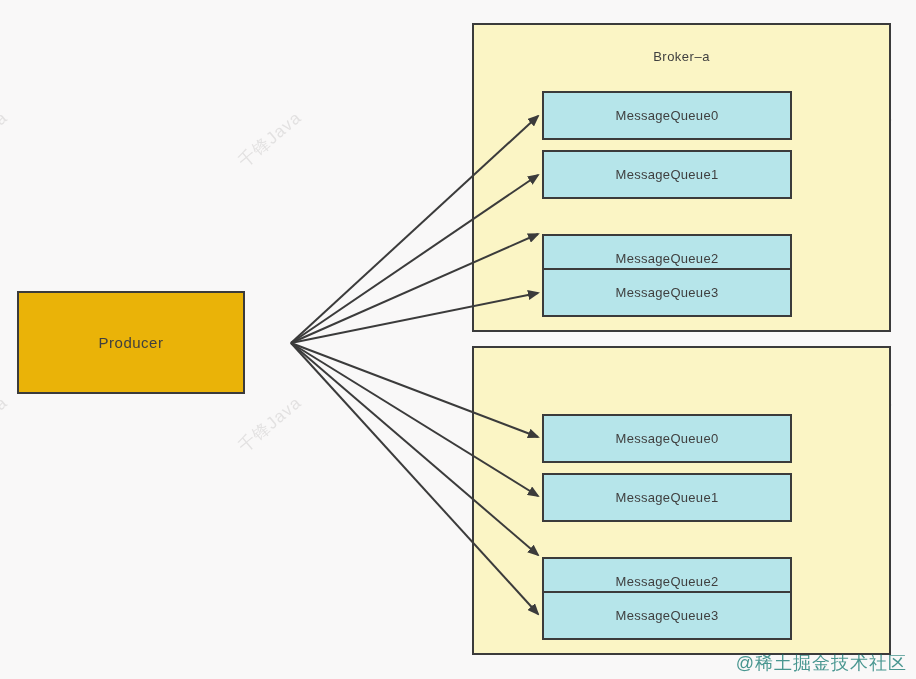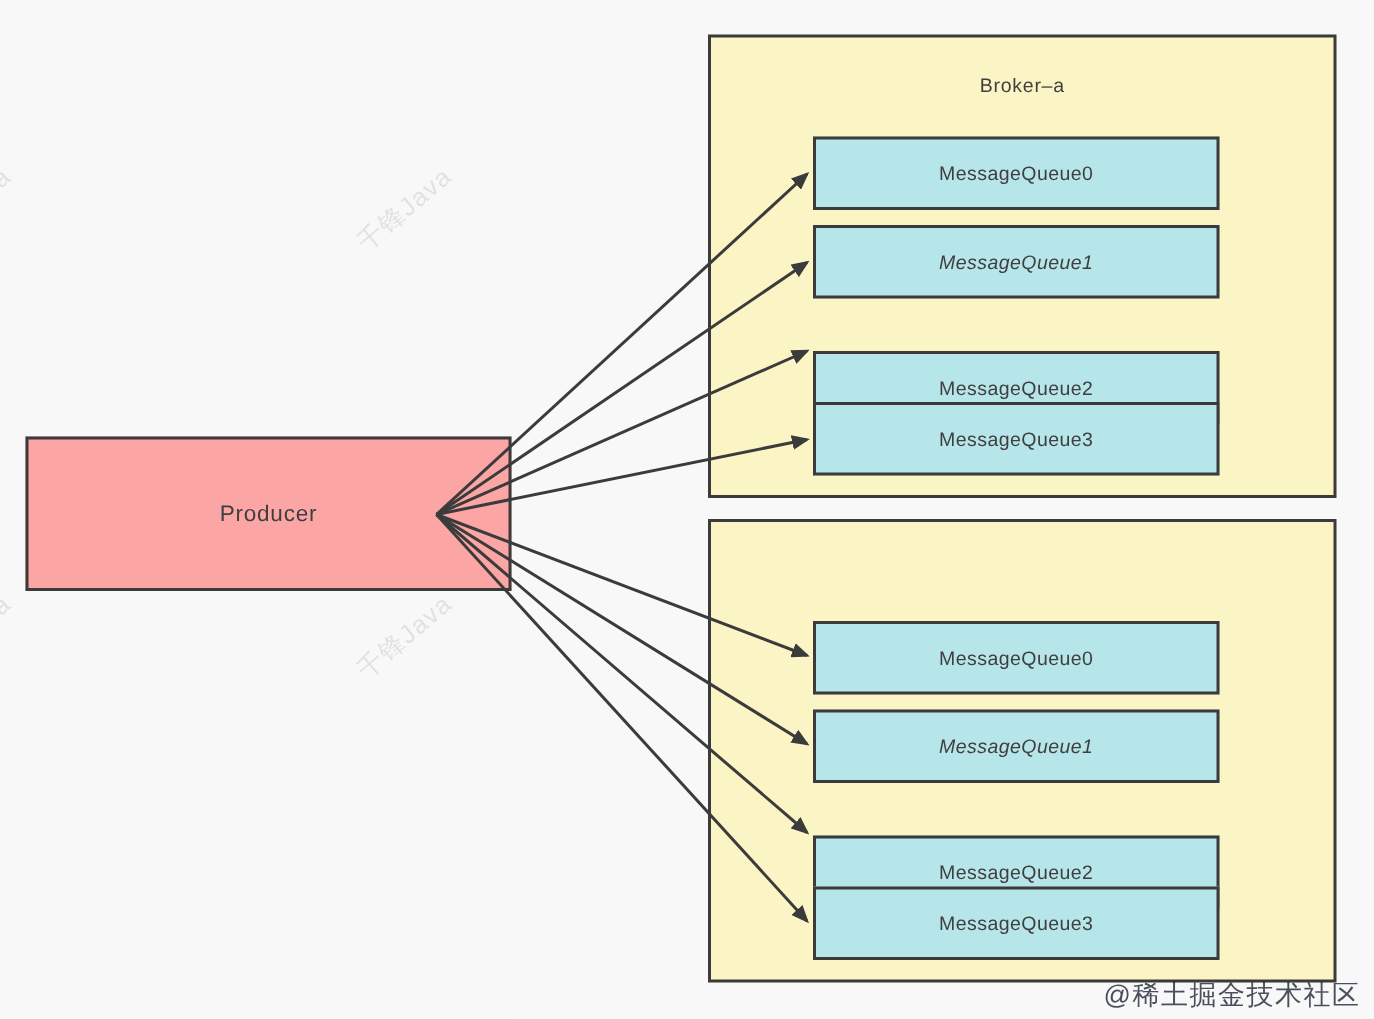--- a/index.html
+++ b/index.html
@@ -37,23 +37,23 @@
   
   .box {
     position: absolute;
     box-sizing: border-box;
     border: 2px solid #3b3b3b;
     z-index: 2;
   }
   .producer {
     left: 17px;
     top: 291px;
-    width: 324px;
+    width: 228px;
     height: 103px;
-    background: #fca5a5;
+    background: #eab308;
     display: flex;
     align-items: center;
     justify-content: center;
     font-size: 15px;
     color: #3f3f3f;
     letter-spacing: 0.5px;
   }
   .broker {
     width: 419px;
     height: 309px;
@@ -67,55 +67,55 @@
     left: 0;
     width: 100%;
     text-align: center;
     font-size: 13px;
     color: #3f3f3f;
     letter-spacing: 0.5px;
   }
   .queue {
     position: absolute;
     left: 68px;
-    width: 271px;
+    width: 250px;
     height: 49px;
     box-sizing: border-box;
     border: 2px solid #3b3b3b;
     background: #b6e5ea;
     display: flex;
     align-items: center;
     justify-content: center;
     font-size: 13px;
     color: #3f3f3f;
     letter-spacing: 0.3px;
   }
   .q0 { top: 66px; }
-  .q1 { top: 125px; font-style: italic; }
+  .q1 { top: 125px; }
   .q2 { top: 184px; margin-top: 25px; }
   .q3 { top: 243px; }
   
   .arrows {
     position: absolute;
     inset: 0;
     z-index: 3;
     pointer-events: none;
   }
   .arrows line {
     stroke: #3b3b3b;
     stroke-width: 2;
   }
   
   .credit {
     position: absolute;
     right: 9px;
     bottom: 4px;
     z-index: 4;
     font-size: 18px;
-    color: #0f172a;
+    color: #0f766e;
     opacity: 0.75;
     letter-spacing: 1px;
     white-space: nowrap;
     user-select: none;
   }
 </style>
 </head>
 <body>
 
 <div class="canvas">

